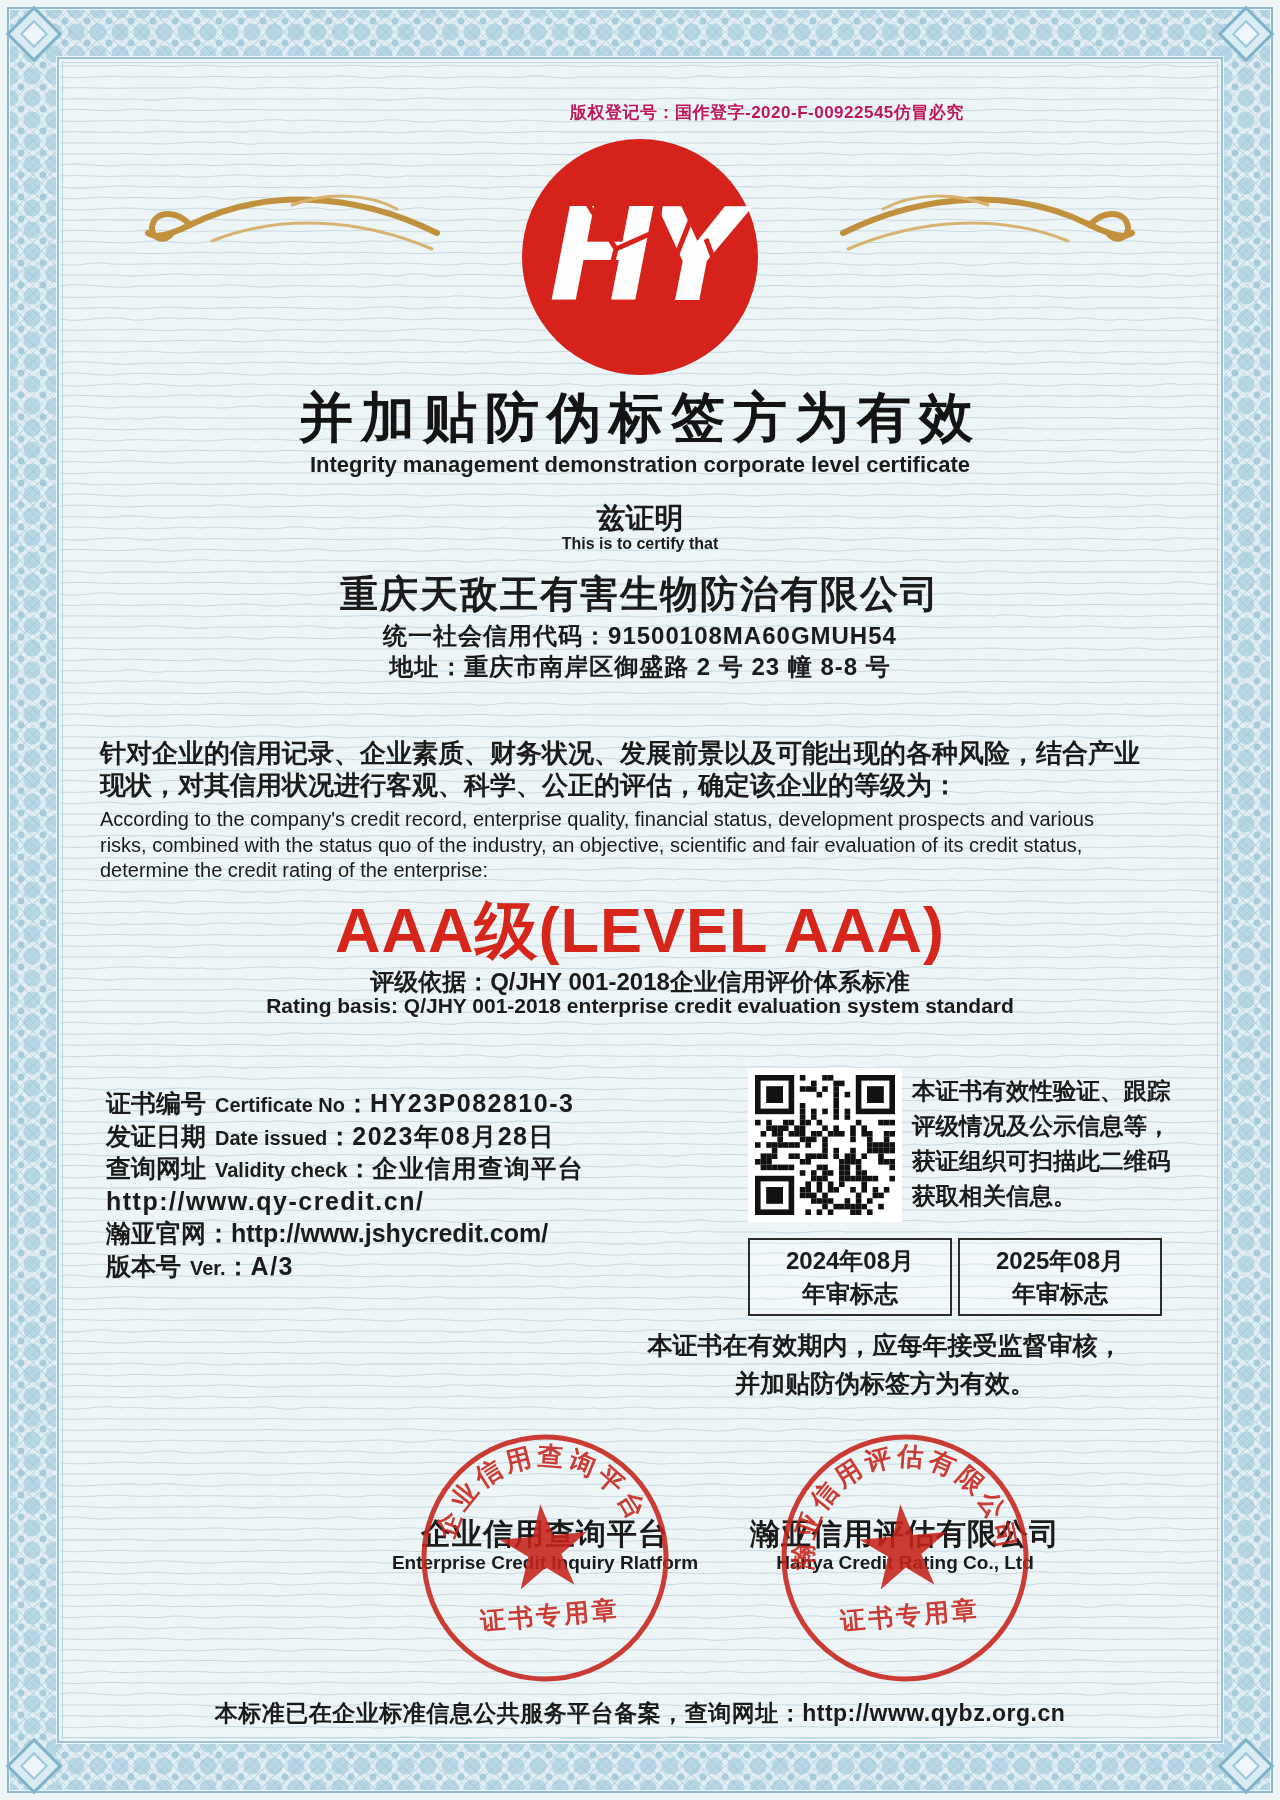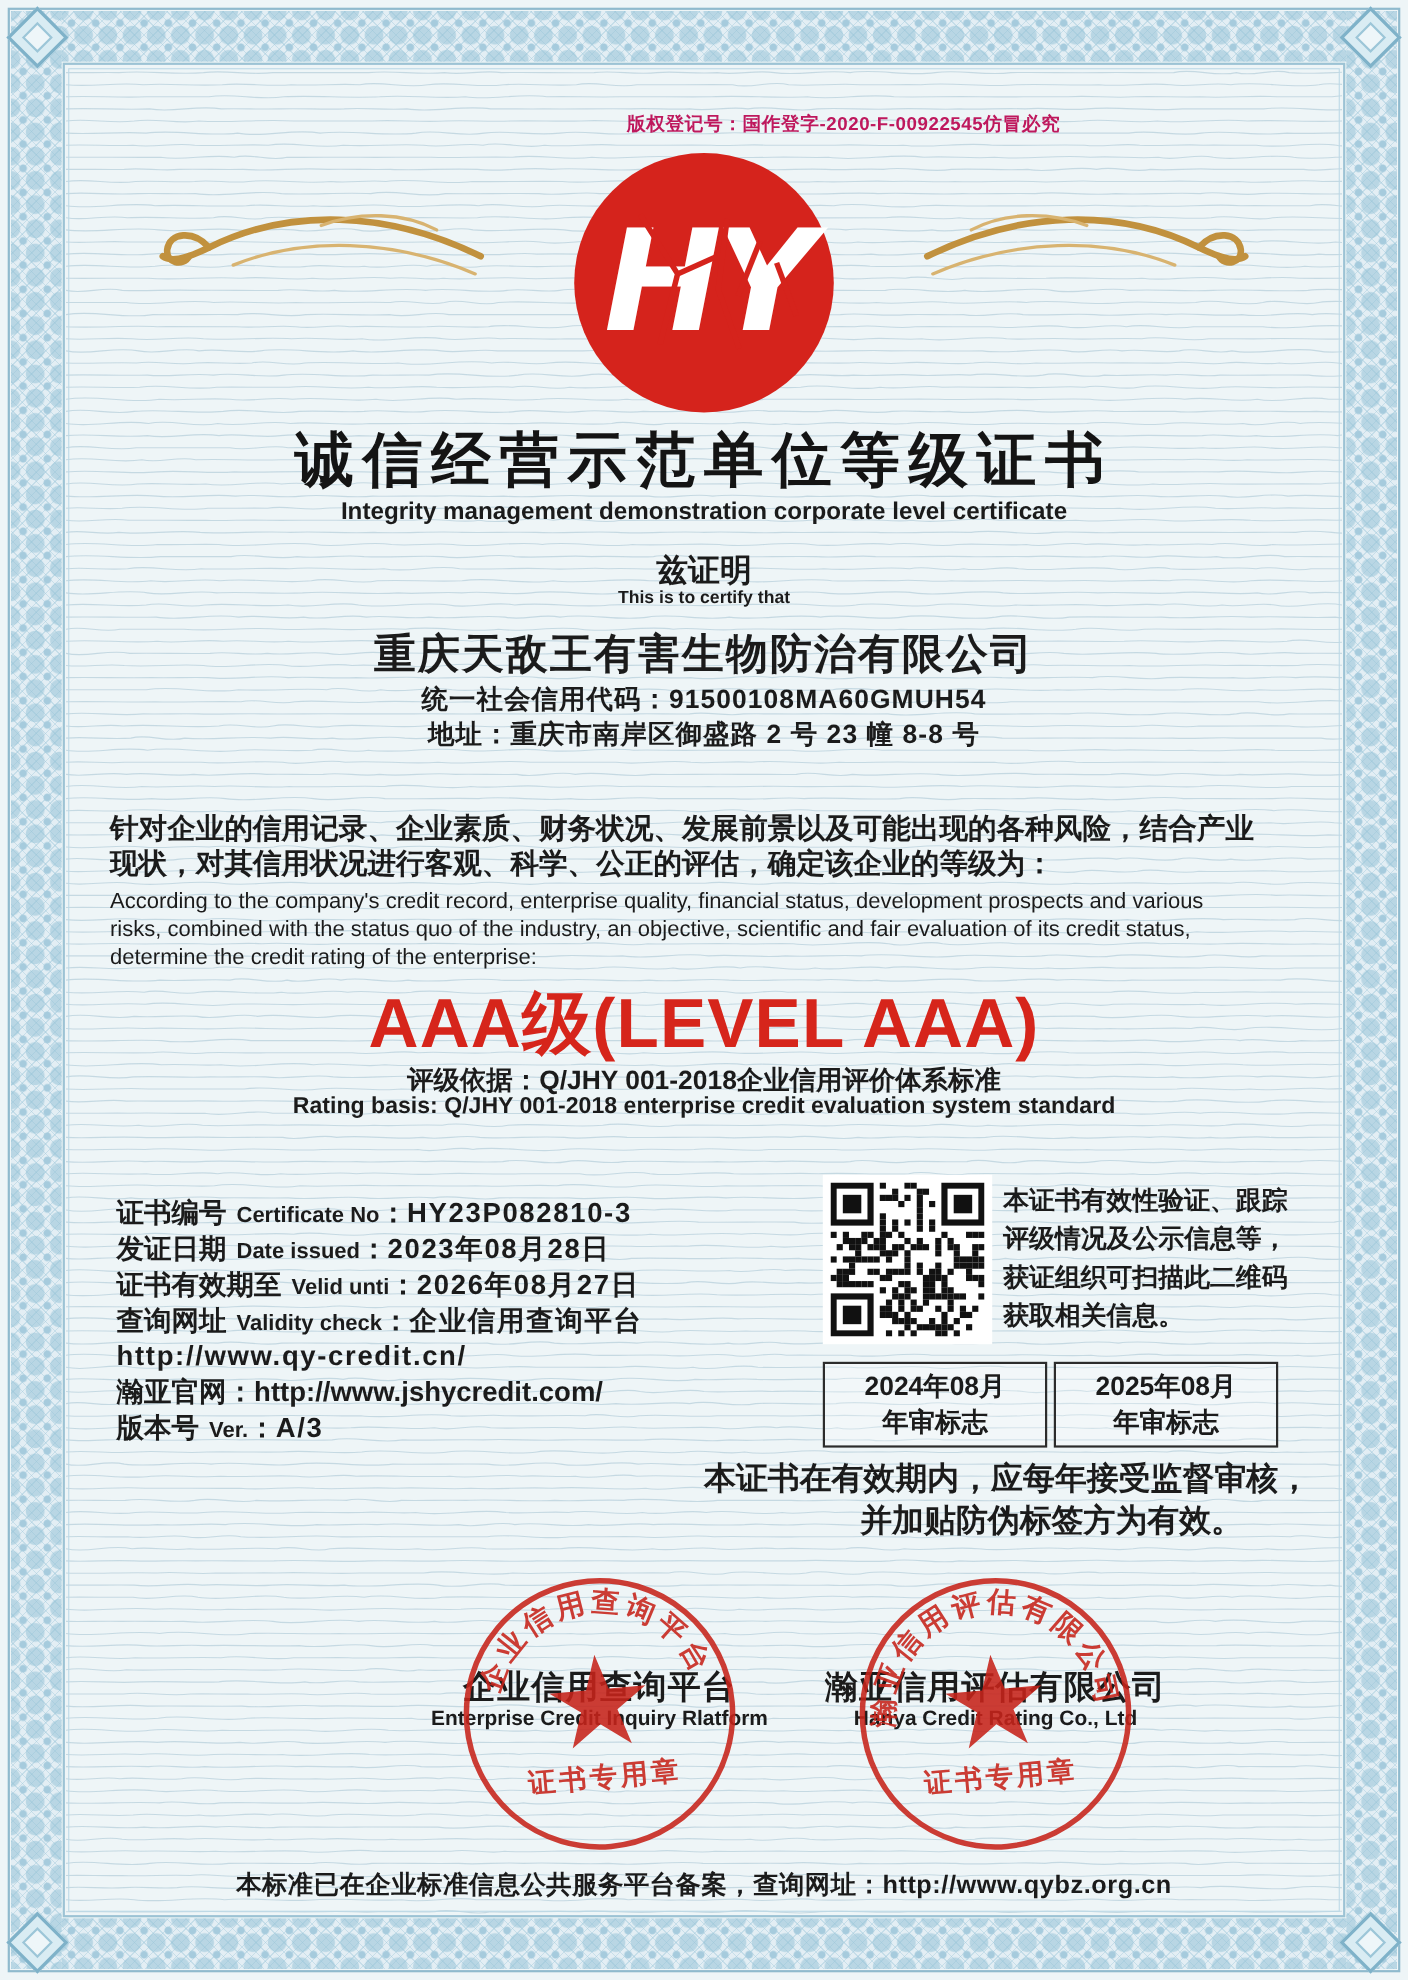--- a/index.html
+++ b/index.html
@@ -59,21 +59,21 @@
   .detail-line{height:32.5px;line-height:32.5px;font-size:25px;font-weight:700;white-space:nowrap;}
   .detail-line .en{font-size:20px;font-weight:600;margin-left:9px;}
   .detail-line .val{letter-spacing:1.5px;}
   .qr-box{left:748px;top:1068px;width:140px;height:140px;background:#fff;padding:7px;}
   .qr-note{left:912px;top:1074px;width:270px;font-size:23.5px;font-weight:600;line-height:35px;text-align:left;}
   .qr-note div{white-space:nowrap;}
   .review-box{top:1238px;width:200px;height:74px;border:2px solid #2c2c2c;display:flex;flex-direction:column;
               align-items:center;justify-content:center;font-size:24px;font-weight:700;line-height:33px;
               background:rgba(255,255,255,.25);}
   .review-box-1{left:748px;} .review-box-2{left:958px;}
-  .review-note{left:640px;top:1326px;width:490px;text-align:right;font-size:29px;font-weight:600;line-height:38px;}
+  .review-note{left:640px;top:1326px;width:490px;text-align:center;font-size:25px;font-weight:600;line-height:38px;}
   .review-note div{white-space:nowrap;}
   
   .stamp{width:260px;height:260px;z-index:5;}
   .stamp svg{opacity:.88;transform:rotate(-5deg);}
   .stamp-left{left:415px;top:1428px;} .stamp-right{left:775px;top:1428px;}
   .seal-ring{fill:none;stroke:#c7231a;stroke-width:5;}
   .seal-star{fill:#c7231a;}
   .seal-arc-text{font-size:26px;fill:#c7231a;font-weight:bold;letter-spacing:4px;}
   .seal-arc-text textPath{text-anchor:middle;}
   .seal-bottom-text{font-size:25px;fill:#c7231a;font-weight:bold;text-anchor:middle;letter-spacing:3px;}
@@ -278,21 +278,21 @@
     <path class="f1" d="M48,42 C34,26 12,28 10,44 C9,56 24,60 30,50"></path>
     <path class="f2" d="M150,22 C185,9 225,10 255,26"></path>
   </svg>
   <svg class="abs flourish flourish-right" viewBox="0 0 300 110">
     <path class="f1" d="M295,50 C210,8 120,6 48,42 C30,51 14,56 6,50"></path>
     <path class="f2" d="M290,66 C215,34 135,32 70,58"></path>
     <path class="f1" d="M48,42 C34,26 12,28 10,44 C9,56 24,60 30,50"></path>
     <path class="f2" d="M150,22 C185,9 225,10 255,26"></path>
   </svg>
 
-  <div class="row title-zh">诚信经营示范单位等级证书</div>
+  <div class="row title-zh">并加贴防伪标签方为有效</div>
   <div class="row title-en">Integrity management demonstration corporate level certificate</div>
   <div class="row certify-zh">兹证明</div>
   <div class="row certify-en">This is to certify that</div>
   <div class="row company">重庆天敌王有害生物防治有限公司</div>
   <div class="row credit-code">统一社会信用代码：91500108MA60GMUH54</div>
   <div class="row address">地址：重庆市南岸区御盛路 2 号 23 幢 8-8 号</div>
 
   <div class="abs body-zh">
     <div>针对企业的信用记录、企业素质、财务状况、发展前景以及可能出现的各种风险，结合产业</div>
     <div>现状，对其信用状况进行客观、科学、公正的评估，确定该企业的等级为：</div>
@@ -306,23 +306,20 @@
   <div class="row rating">AAA级(LEVEL AAA)</div>
   <div class="row basis-zh">评级依据：Q/JHY 001-2018企业信用评价体系标准</div>
   <div class="row basis-en">Rating basis: Q/JHY 001-2018 enterprise credit evaluation system standard</div>
 
   <div class="abs details">
     <div class="detail-line">
       <span class="zh">证书编号</span><span class="en">Certificate No</span><span>：</span><span class="val">HY23P082810-3</span>
     </div>
     <div class="detail-line">
       <span class="zh">发证日期</span><span class="en">Date issued</span><span>：</span><span class="val">2023年08月28日</span>
-    </div>
-    <div class="detail-line">
-      <span class="zh">证书有效期至</span><span class="en">Velid unti</span><span>：</span><span class="val">2026年08月27日</span>
     </div>
     <div class="detail-line">
       <span class="zh">查询网址</span><span class="en">Validity check</span><span>：</span><span class="val">企业信用查询平台</span>
     </div>
     <div class="detail-line">
       <span class="val">http://www.qy-credit.cn/</span>
     </div>
     <div class="detail-line">
       <span class="zh">瀚亚官网：http://www.jshycredit.com/</span>
     </div>

